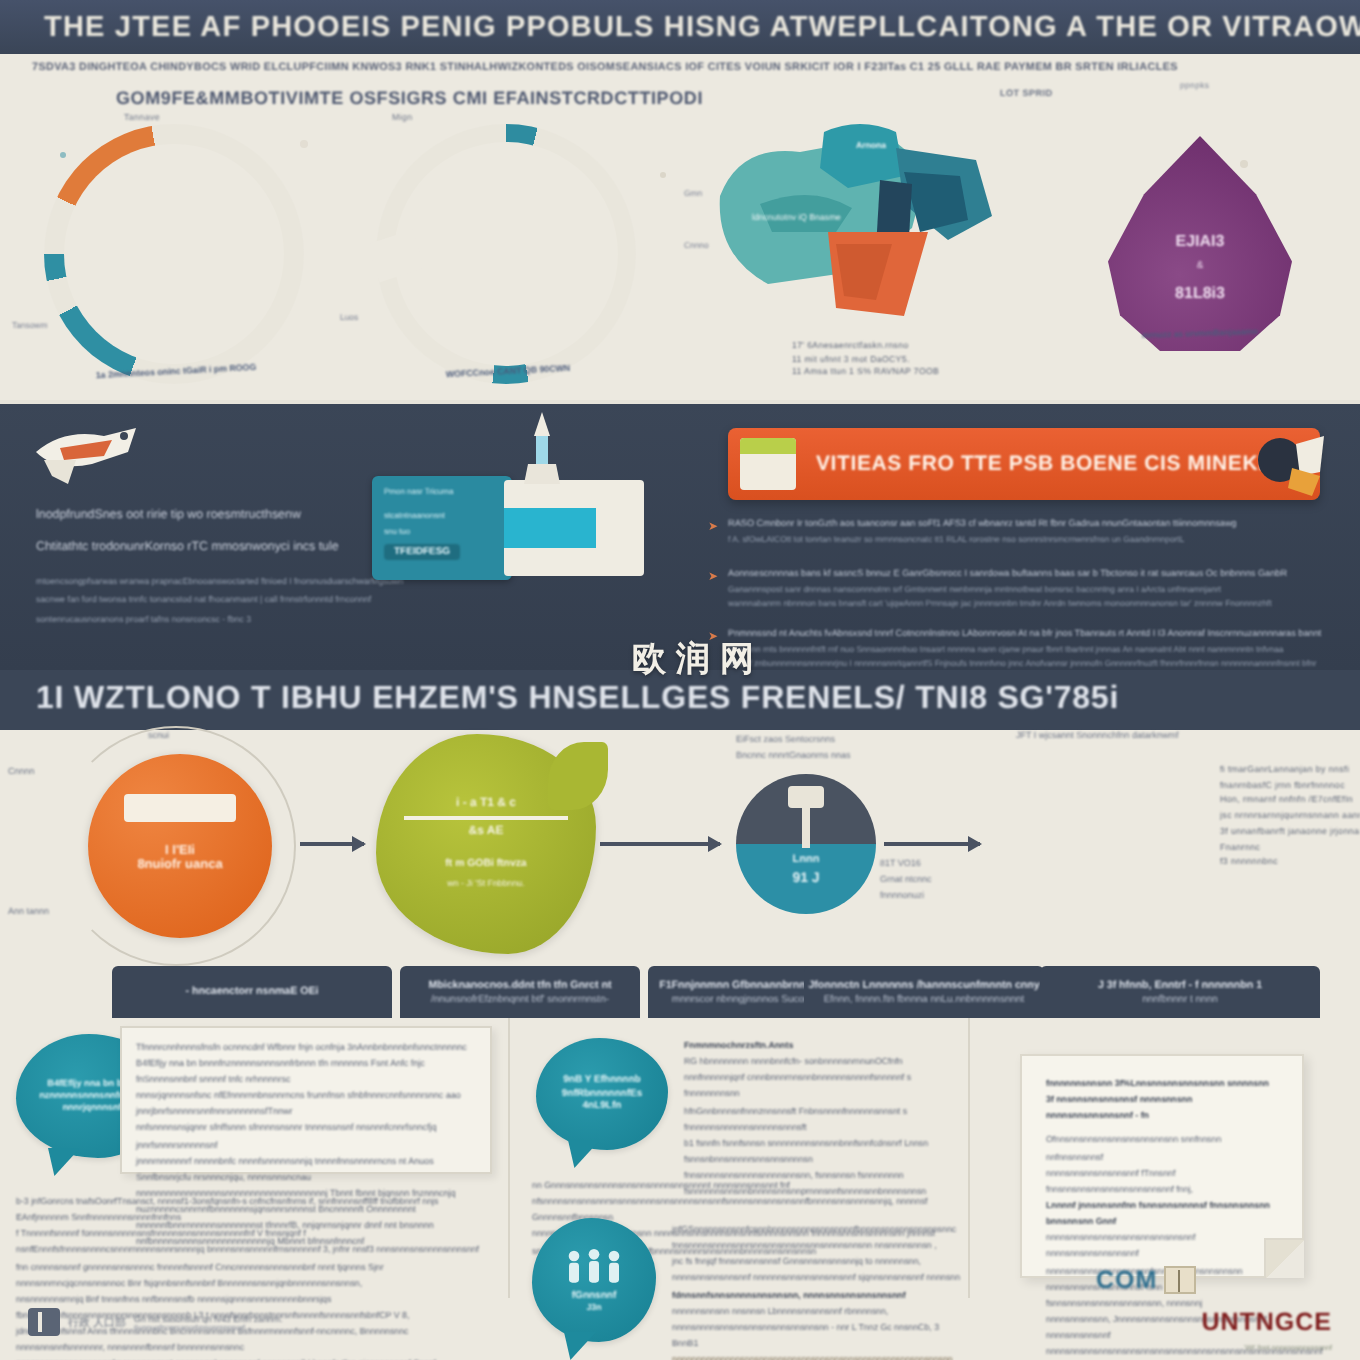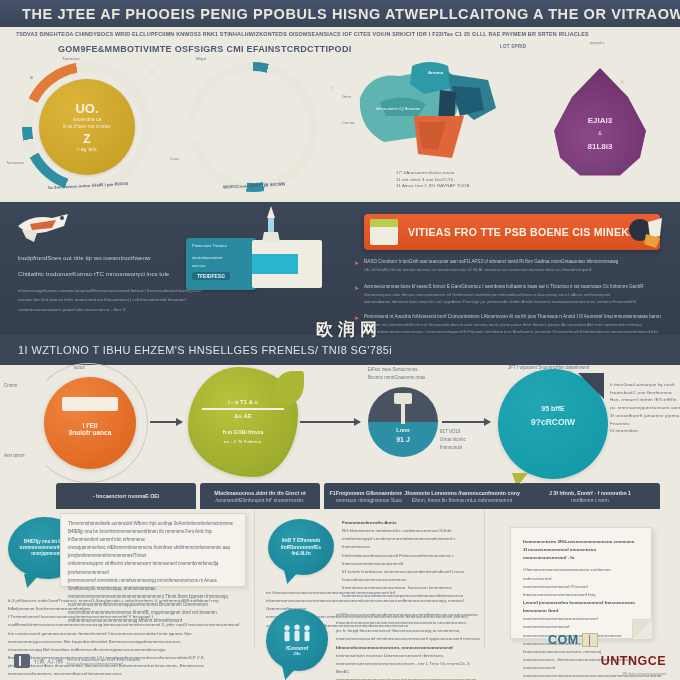--- a/index.html
+++ b/index.html
@@ -173,21 +173,21 @@
     font-size:17px; font-weight:700; color:#f2efe6;
     letter-spacing:5px; filter: blur(.35px);
     text-shadow: 0 1px 2px rgba(0,0,0,.35);
   }
 
   
   .sec3-head {
     position:absolute; left:0; top:335px; width:680px; height:30px;
     background:#3b4657; display:flex; align-items:center; padding-left:18px;
   }
-  .sec3-head .t { color:#dfe3ea; font-size:11px; font-weight:400; letter-spacing:.4px; filter:blur(.45px); white-space:nowrap;}
+  .sec3-head .t { color:#dfe3ea; font-size:16px; font-weight:700; letter-spacing:.4px; filter:blur(.45px); white-space:nowrap;}
   .sec3 { position:absolute; left:0; top:365px; width:680px; height:118px; background:#ece9e0;}
 
   .node { position:absolute; }
   .node-cap { position:absolute; font-size:4.5px; color:#6d7587; filter:blur(.4px); line-height:1.5;}
 
   .n1 { left:44px; top:12px; width:92px; height:92px; }
   .n1 .circ {
     position:absolute; inset:0; border-radius:50%;
     background: radial-gradient(circle at 34% 28%, #ef8541, #e0671f 80%);
     display:flex; flex-direction:column; align-items:center; justify-content:center;
@@ -305,27 +305,20 @@
   <div class="sec1">
 
     <div class="speck" style="left:30px;top:20px;width:3px;height:3px;background:#2f8fa3;"></div>
     <div class="speck" style="left:150px;top:14px;width:4px;height:4px;background:#d9d4c6;"></div>
     <div class="speck" style="left:330px;top:30px;width:3px;height:3px;background:#c9c3b2;"></div>
     <div class="speck" style="left:620px;top:24px;width:4px;height:4px;background:#cfc9b8;"></div>
 
     <div class="fig ring1">
       <div class="ring-outer"></div>
       <div class="ring-hole"></div>
-      <div class="core">
-        <div class="big">UO.</div>
-        <div class="sml">socrentna ca</div>
-        <div class="sml">iii ai 3°anv mo vroriov</div>
-        <div class="num2">Z</div>
-        <div class="sml">r-ag 'avo</div>
-      </div>
       <div class="ring-label-arc">1a 2mnnnteos oninc tGaiR i pm ROOG</div>
     </div>
     <div class="fig-cap-top ptext" style="left:62px;top:0px;">Tannave</div>
     <div class="tiny-note" style="left:6px;top:104px;">Tansowm</div>
 
     <div class="fig ring2">
       <div class="ring-outer"></div>
       <div class="ring-hole"></div>
       <div class="ring2-notch"></div>
       <div class="ring-label-arc">WOFCCnoe CANT QB 90CWN</div>
@@ -478,27 +471,20 @@
       <div class="stem"></div>
       <div class="lbl">Lnnn</div>
       <div class="lbl2">91 J</div>
     </div>
     <div class="node-cap" style="left:368px;top:2px;">EiFsct zaos Sentocrsnns</div>
     <div class="node-cap" style="left:368px;top:10px;">Bncnnc nnnrtGnaonrns nnas</div>
     <div class="node-cap" style="left:440px;top:64px;">81T VO16</div>
     <div class="node-cap" style="left:440px;top:72px;">Grnat ntcnnc</div>
     <div class="node-cap" style="left:440px;top:80px;">fnnnnonuzi</div>
 
-    <div class="node n4">
-      <div class="circ"></div>
-      <div class="notch"></div>
-      <div class="t1">95 bffE</div>
-      <div class="t2">9?cRCOIW</div>
-      <div class="tail"></div>
-    </div>
     <div class="node-cap" style="left:508px;top:0px;width:170px;">JFT I  wjcsannt  Snonnnchfnn datarknwmf</div>
     <div class="n4-side ptext">
       <div>fi tmarGanrLannanjan by nnsfi</div>
       <div>fnanrnbasfC jrnn fbnrfnnnnoc</div>
       <div>Hon, rmnarnf nnfnfn /E7cnfEfIn</div>
       <div>jsc nrnnrsarnnjqunrnsnnann aanrwon</div>
       <div>3f unnanfbanrft  janaonne jrjonnann</div>
       <div>Fnanrnnc</div>
       <div>f3 nnnnnnbnc</div>
     </div>

